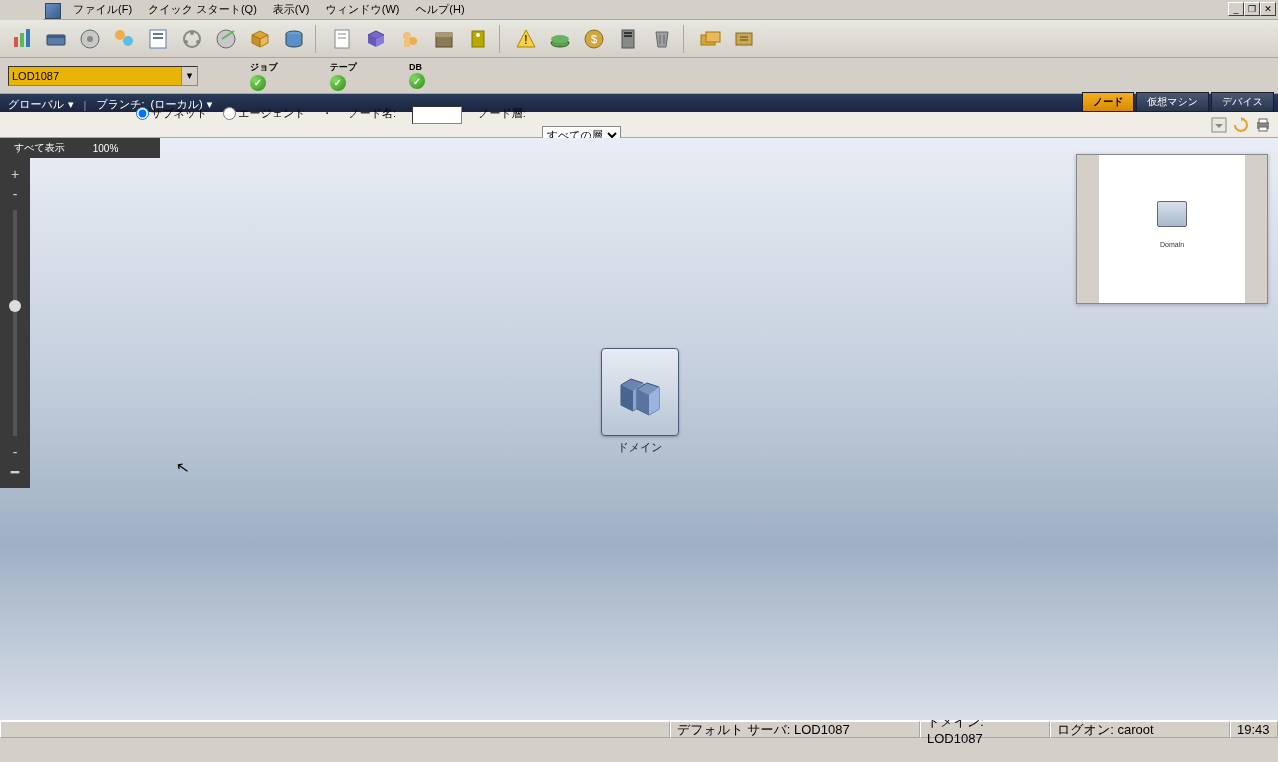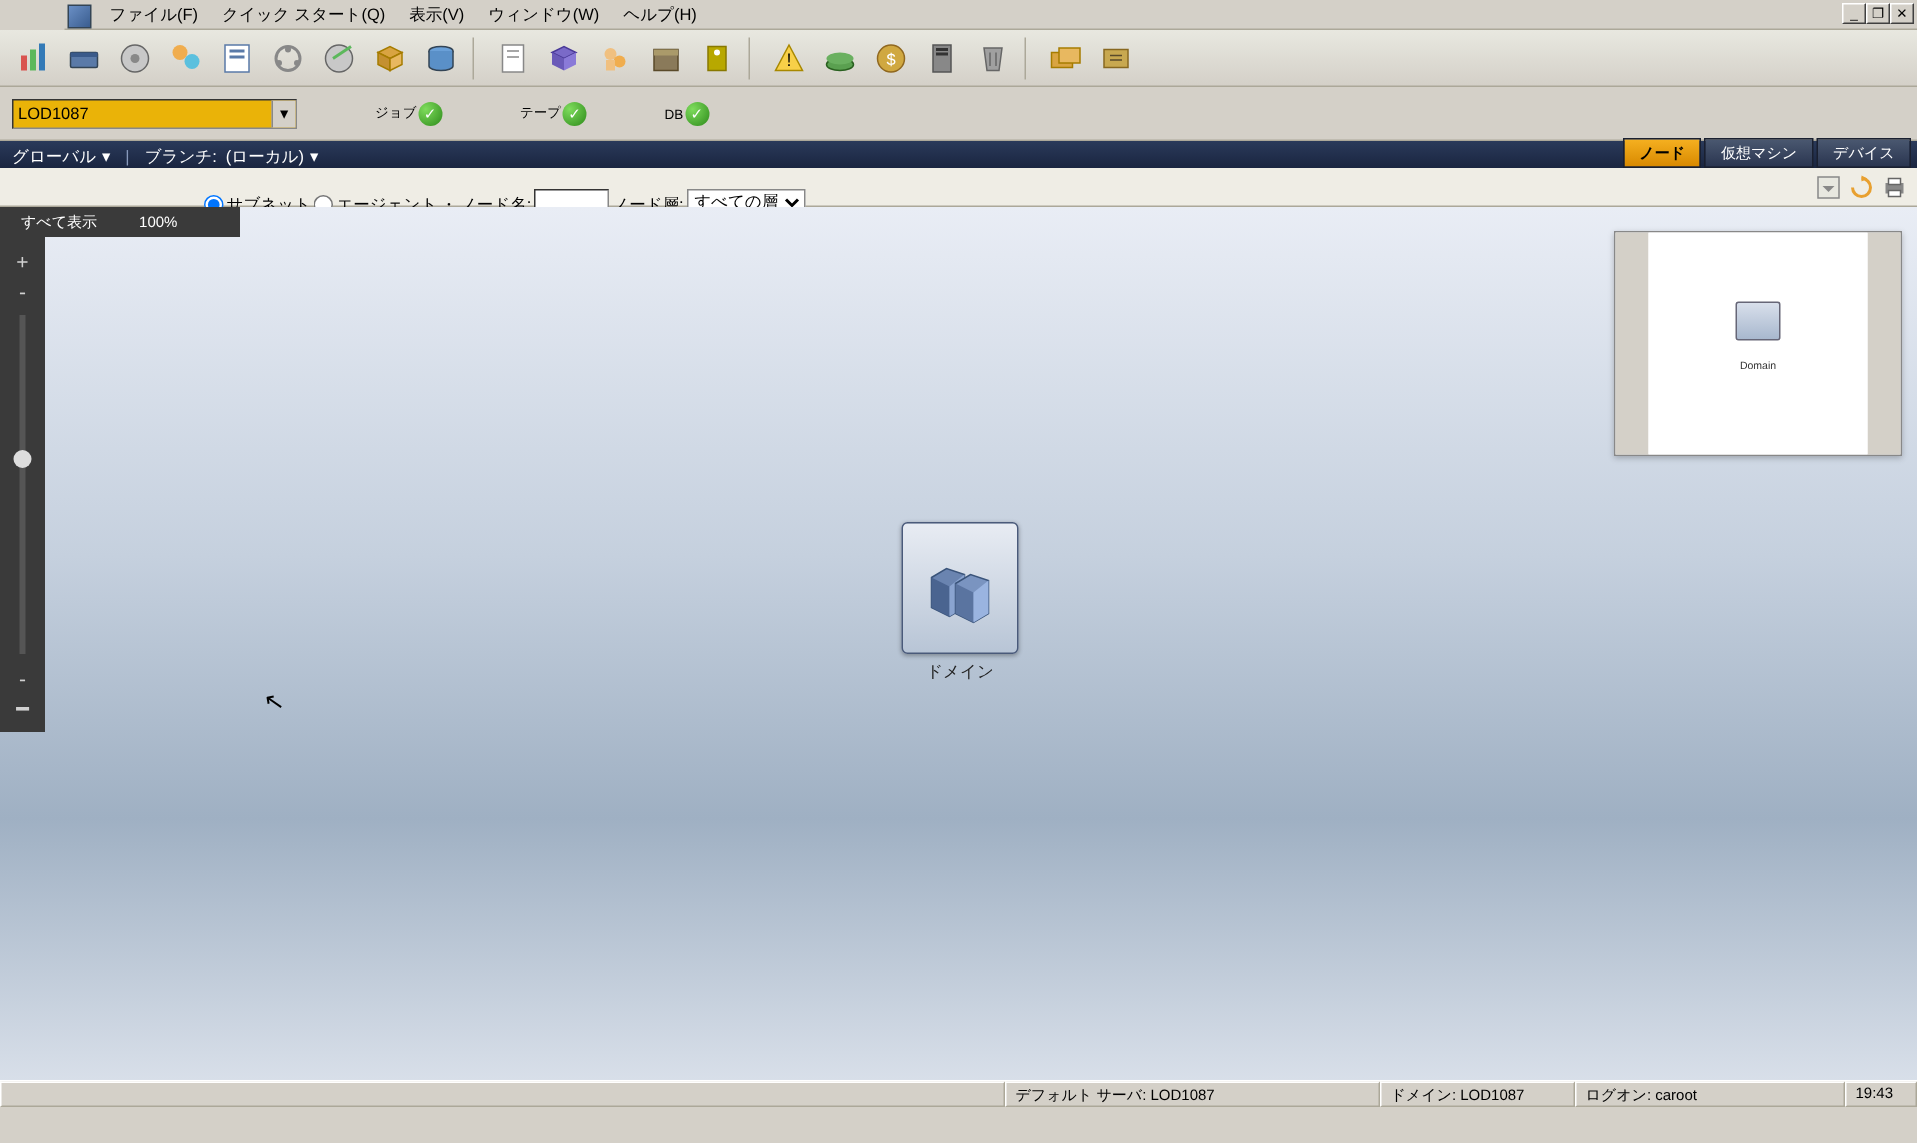--- a/index.html
+++ b/index.html
@@ -87,21 +87,21 @@
   display: flex; align-items:center;
   padding: 0 3px;
   position: relative;
 }
 .combo .arrow {
   position:absolute; right:0; top:0; bottom:0;
   width:16px; background:#d4d0c8;
   border-left:1px solid #888;
   display:flex; align-items:center; justify-content:center;
 }
-.status-col { display:flex; flex-direction:row; align-items:center; gap:1px; font-size:9px; font-weight:normal;}
+.status-col { display:flex; flex-direction:column; gap:1px; font-size:9px; font-weight:bold;}
 .status-dot {
   width:16px; height:16px; border-radius:50%;
   background: radial-gradient(circle at 30% 30%, #7edc5c, #2d8a1a);
   display:flex; align-items:center; justify-content:center;
   color:#fff; font-size:10px;
 }
 
 
 .navbar {
   height: 18px;
@@ -137,21 +137,21 @@
   position:absolute;
   left:0; top:0;
   width: 130px;
   background:#fff;
   border:1px solid #888;
   z-index:10;
   box-shadow: 2px 2px 4px rgba(0,0,0,0.3);
 }
 .mode-item { padding:2px 6px 2px 18px; position:relative; cursor:default;}
 .mode-item.checked::before { content:"✓"; position:absolute; left:4px;}
-.filterbar-inner { display:flex; align-items:flex-end; gap:2px; margin-left:132px;}
+.filterbar-inner { display:flex; align-items:flex-start; gap:16px; margin-left:132px;}
 .radio-lbl { display:flex; align-items:center; gap:2px;}
 .txt-input { width:50px; height:18px; border:1px inset #888; background:#fff;}
 .select-sm { height:18px; border:1px solid #888; background:#fff; font-size:11px;margin-top:20px;}
 .fb-icons { position:absolute; right:6px; display:flex; gap:4px; align-items:center;}
 .fb-ico { width:18px; height:18px; }
 
 
 .canvas-wrap {
   position:relative;
   height: 582px;
@@ -209,21 +209,21 @@
 .mini-label{position:absolute; left:0; right:0; top:58%; text-align:center; font-size:7px; color:#333;}
 
 .cursor { position:absolute; left:176px; top:320px; font-size:16px; color:#000; transform:rotate(-10deg);}
 
 
 .statusbar {
   height: 18px;
   background:#d4d0c8;
   border-top:1px solid #fff;
   display:flex;
-  font-size:10px;
+  font-size:13px;
 }
 .sb-cell {
   border:1px solid #aca899;
   border-top-color:#fff; border-left-color:#fff;
   padding:1px 6px;
   display:flex; align-items:center;
 }
 .sb-flex { flex:1; }
 </style>
 </head>

